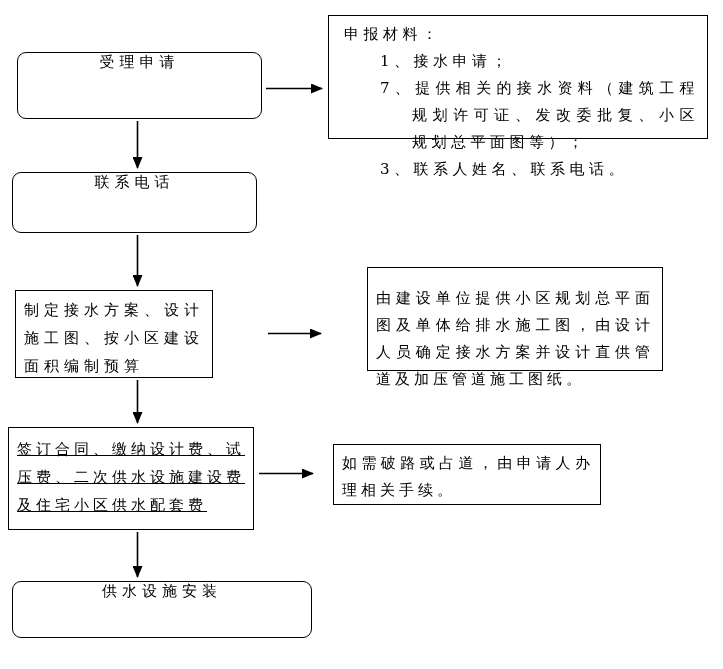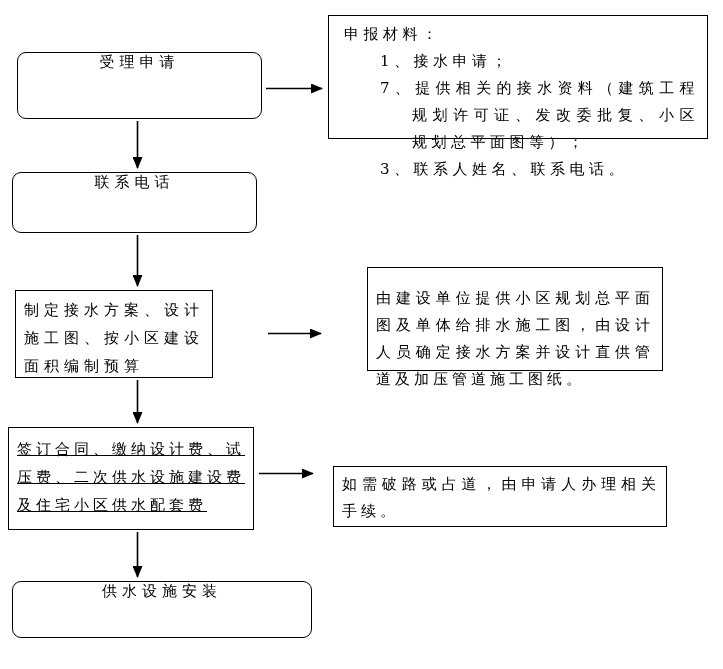--- a/index.html
+++ b/index.html
@@ -40,22 +40,22 @@
         padding: 5px 8px; line-height: 28px; letter-spacing: 5px; text-align: justify; }
   .b4 { left: 8px;  top: 427px; width: 246px; height: 103px;
         padding: 7px 8px; line-height: 28px; letter-spacing: 4px; text-align: justify; text-decoration: underline; }
   .b5 { left: 12px;  top: 581px; width: 300px; height: 57px; }
   .ra { left: 328px; top: 15px;  width: 380px; height: 124px;
         padding: 5px 8px 0 7px; line-height: 27px; letter-spacing: 4.5px; text-align: justify; }
   .ra .note-title { text-indent: 8px; }
   .ra .note-item  { padding-left: 32px; text-indent: -32px; margin-left: 44px; }
   .rb { left: 332px; top: 267px; width: 296px; height: 104px;
         padding: 17px 8px; line-height: 27px; letter-spacing: 4px; text-align: justify; margin-left: 35px; }
-  .rc { left: 333px; top: 466px; width: 334px; height: 61px;
-        padding: 5px 6px 0 8px; line-height: 27px; letter-spacing: 4px; text-align: justify; font-family: Liberation Mono, monospace; }
+  .rc { left: 333px; top: 444px; width: 268px; height: 61px;
+        padding: 5px 6px 0 8px; line-height: 27px; letter-spacing: 4px; text-align: justify; }
 </style>
 </head>
 <body>
 
 <div class="canvas">
 
   <svg class="arrows" viewBox="0 0 723 669" xmlns="http://www.w3.org/2000/svg">
     <defs>
       <marker id="ah" viewBox="0 0 12 10" refX="11" refY="5" markerWidth="12" markerHeight="10" markerUnits="userSpaceOnUse" orient="auto">
         <path d="M0,0 L12,5 L0,10 Z" fill="#000000"></path>

